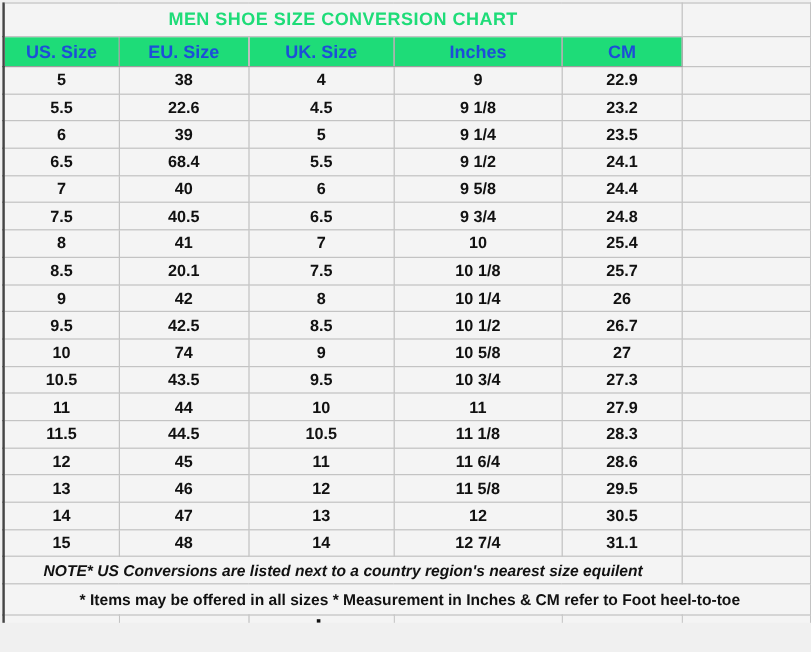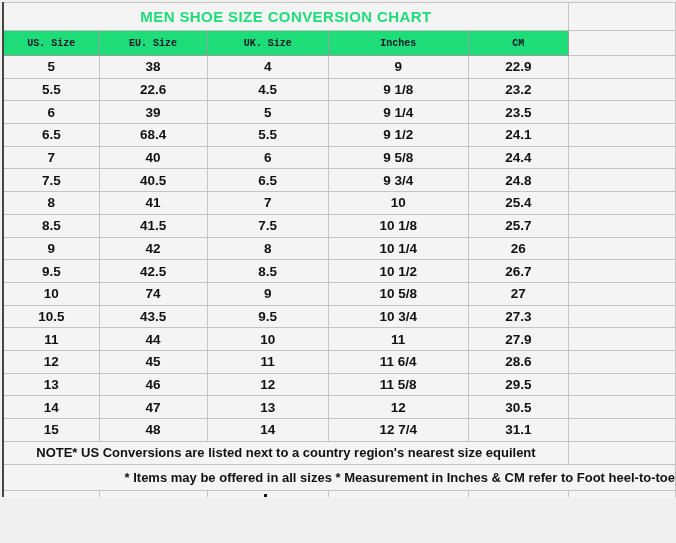--- a/index.html
+++ b/index.html
@@ -33,30 +33,29 @@
     font-weight:bold;
     background:#f4f4f4;
     overflow:hidden;
     white-space:nowrap;
   }
   tr.title-row td{height:27px;font-size:15px;letter-spacing:.4px;}
   td.title-cell{color:var(--accent);}
   tr.header-row th{
     height:24px;
     background:var(--accent);
-    color:#0f172a;
-    font-size:10px;
+    color:#1d4ed8;
+    font-size:15px;
     border-color:#9d9d9d;
-    font-family:Liberation Mono, monospace;
   }
   tbody tr td{height:21.7px;font-size:13.5px;}
-  tr.note-row-1 td{height:22px;font-size:13px;}
+  tr.note-row-1 td{height:22px;font-size:13px;font-style:italic;}
   tr.note-row-2 td{
     height:25px;font-size:13px;
-    text-align:right;padding-left:4px;
+    text-align:center;padding-left:4px;
   }
   tr.partial-row td{height:6px;border-bottom:none;position:relative;}
   .tiny-mark{
     display:block;position:absolute;top:3px;left:56px;
     width:3px;height:3px;background:#111;
   }
 </style>
 </head>
 <body>
 
@@ -136,21 +135,21 @@
         <tr>
           <td>8</td>
           <td>41</td>
           <td>7</td>
           <td>10</td>
           <td>25.4</td>
           <td></td>
         </tr>
         <tr>
           <td>8.5</td>
-          <td>41.5</td>
+          <td>20.1</td>
           <td>7.5</td>
           <td>10 1/8</td>
           <td>25.7</td>
           <td></td>
         </tr>
         <tr>
           <td>9</td>
           <td>42</td>
           <td>8</td>
           <td>10 1/4</td>
@@ -183,20 +182,28 @@
         </tr>
         <tr>
           <td>11</td>
           <td>44</td>
           <td>10</td>
           <td>11</td>
           <td>27.9</td>
           <td></td>
         </tr>
         <tr>
+          <td>11.5</td>
+          <td>44.5</td>
+          <td>10.5</td>
+          <td>11 1/8</td>
+          <td>28.3</td>
+          <td></td>
+        </tr>
+        <tr>
           <td>12</td>
           <td>45</td>
           <td>11</td>
           <td>11 6/4</td>
           <td>28.6</td>
           <td></td>
         </tr>
         <tr>
           <td>13</td>
           <td>46</td>

